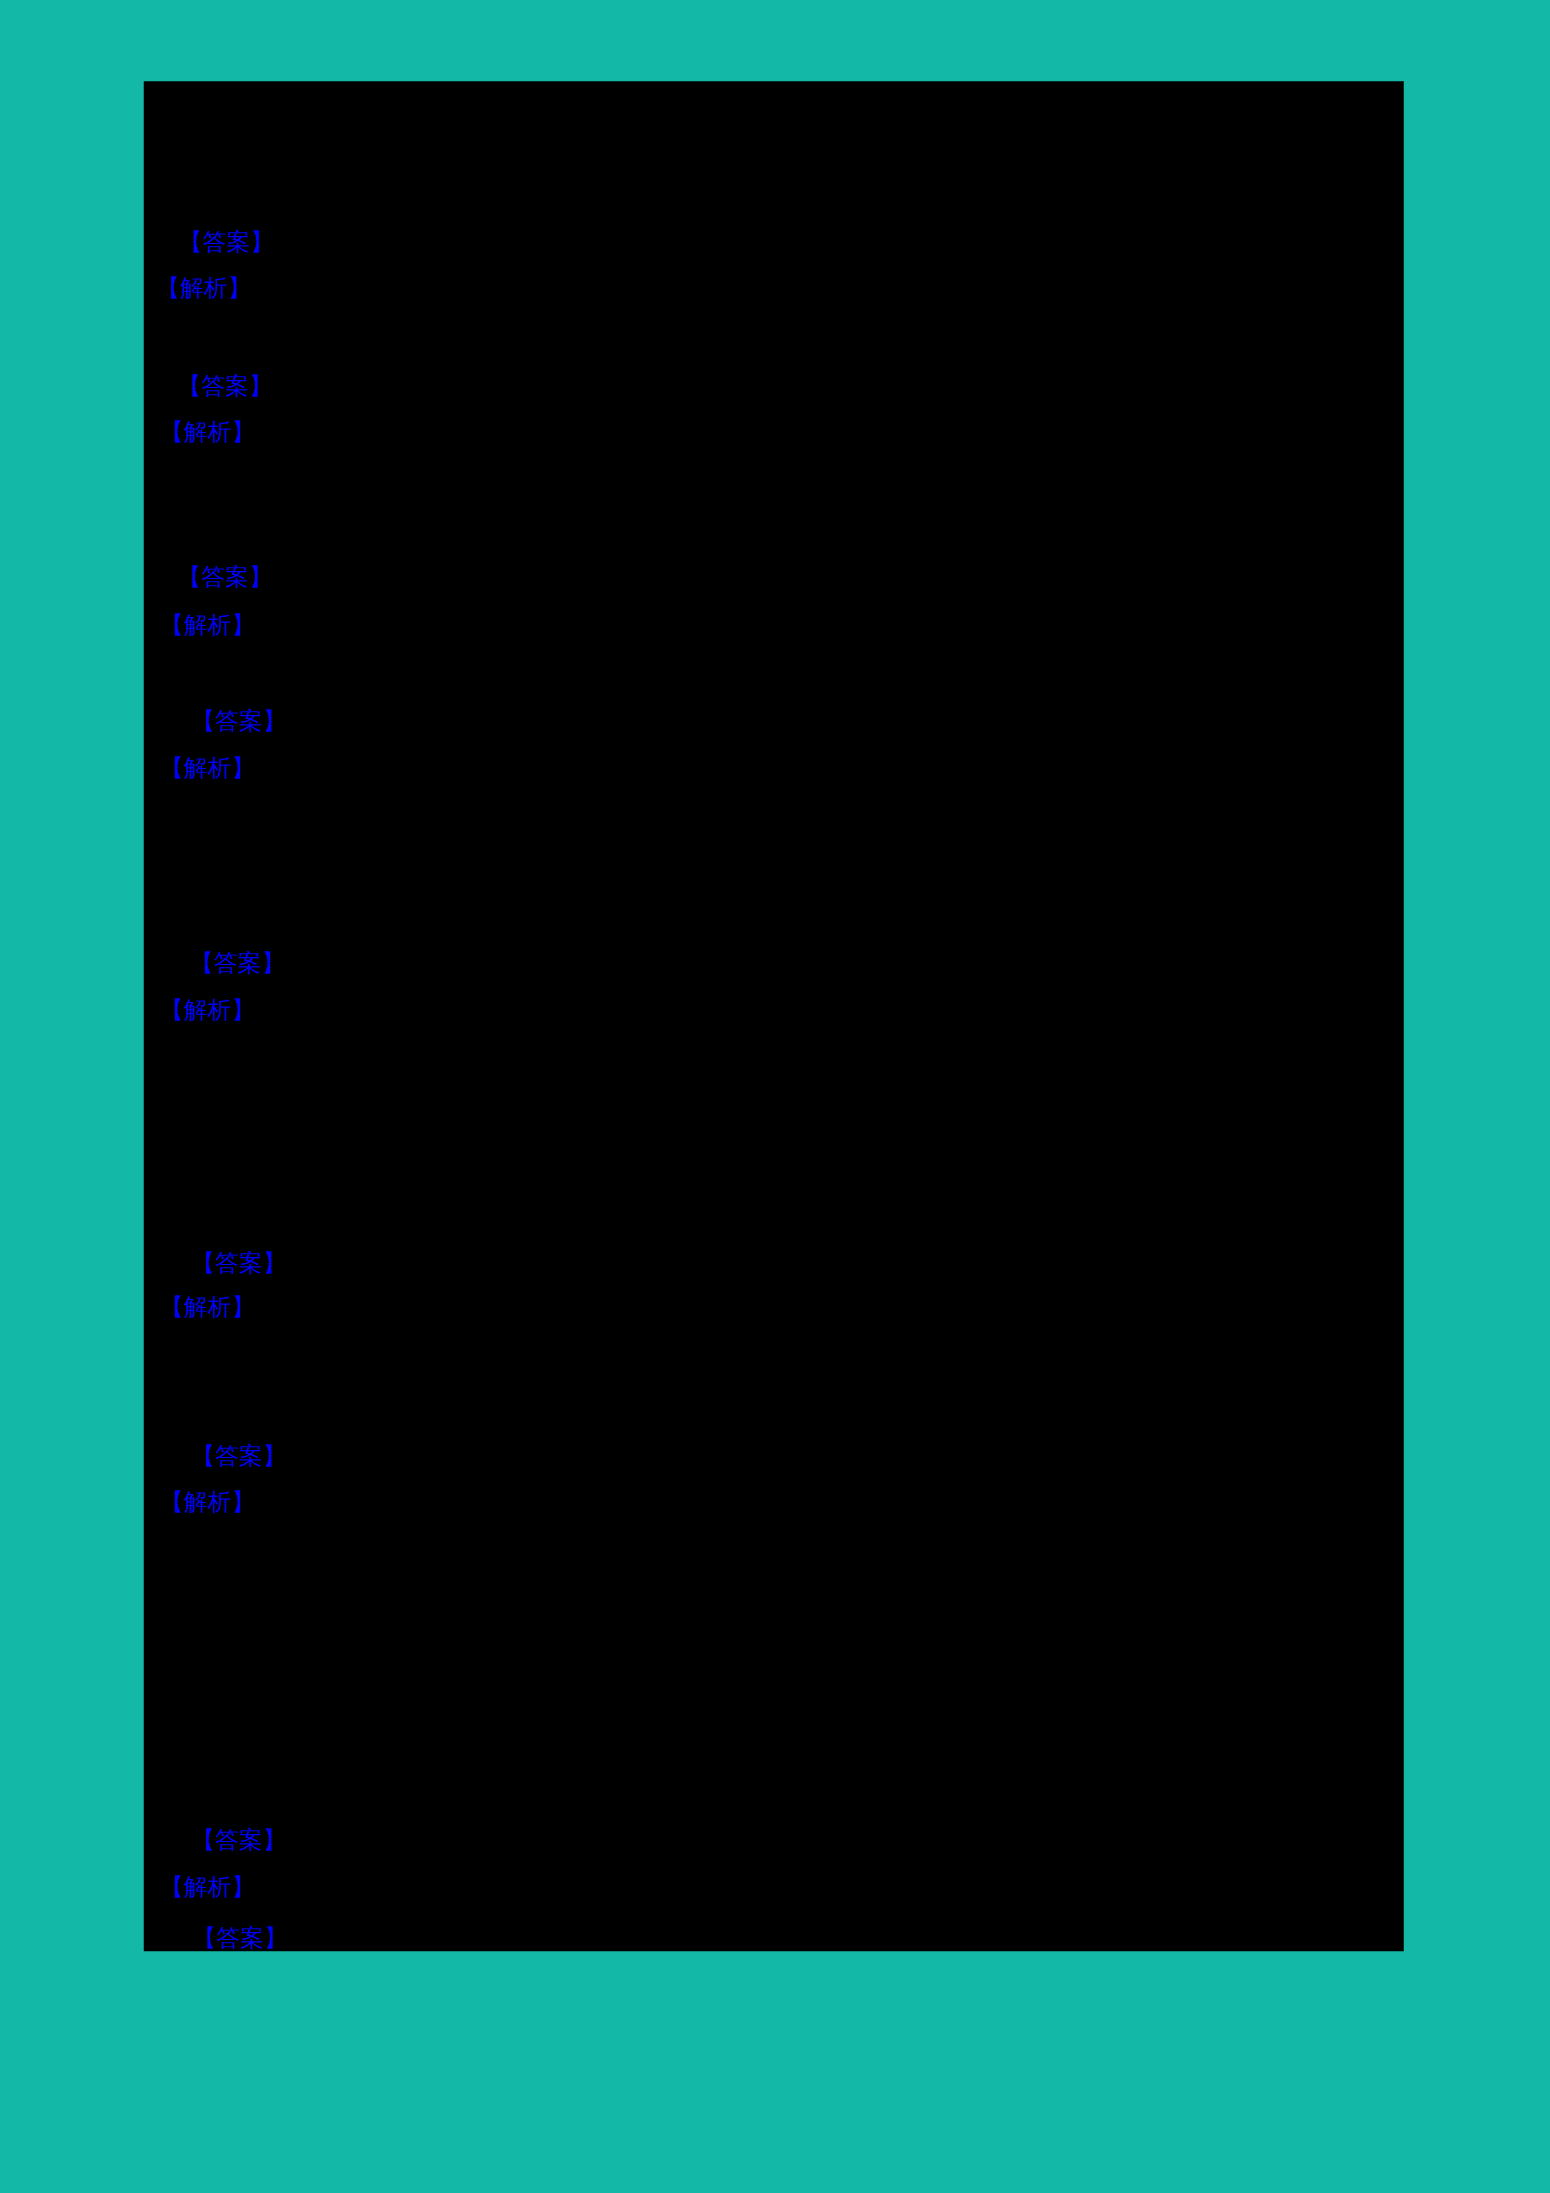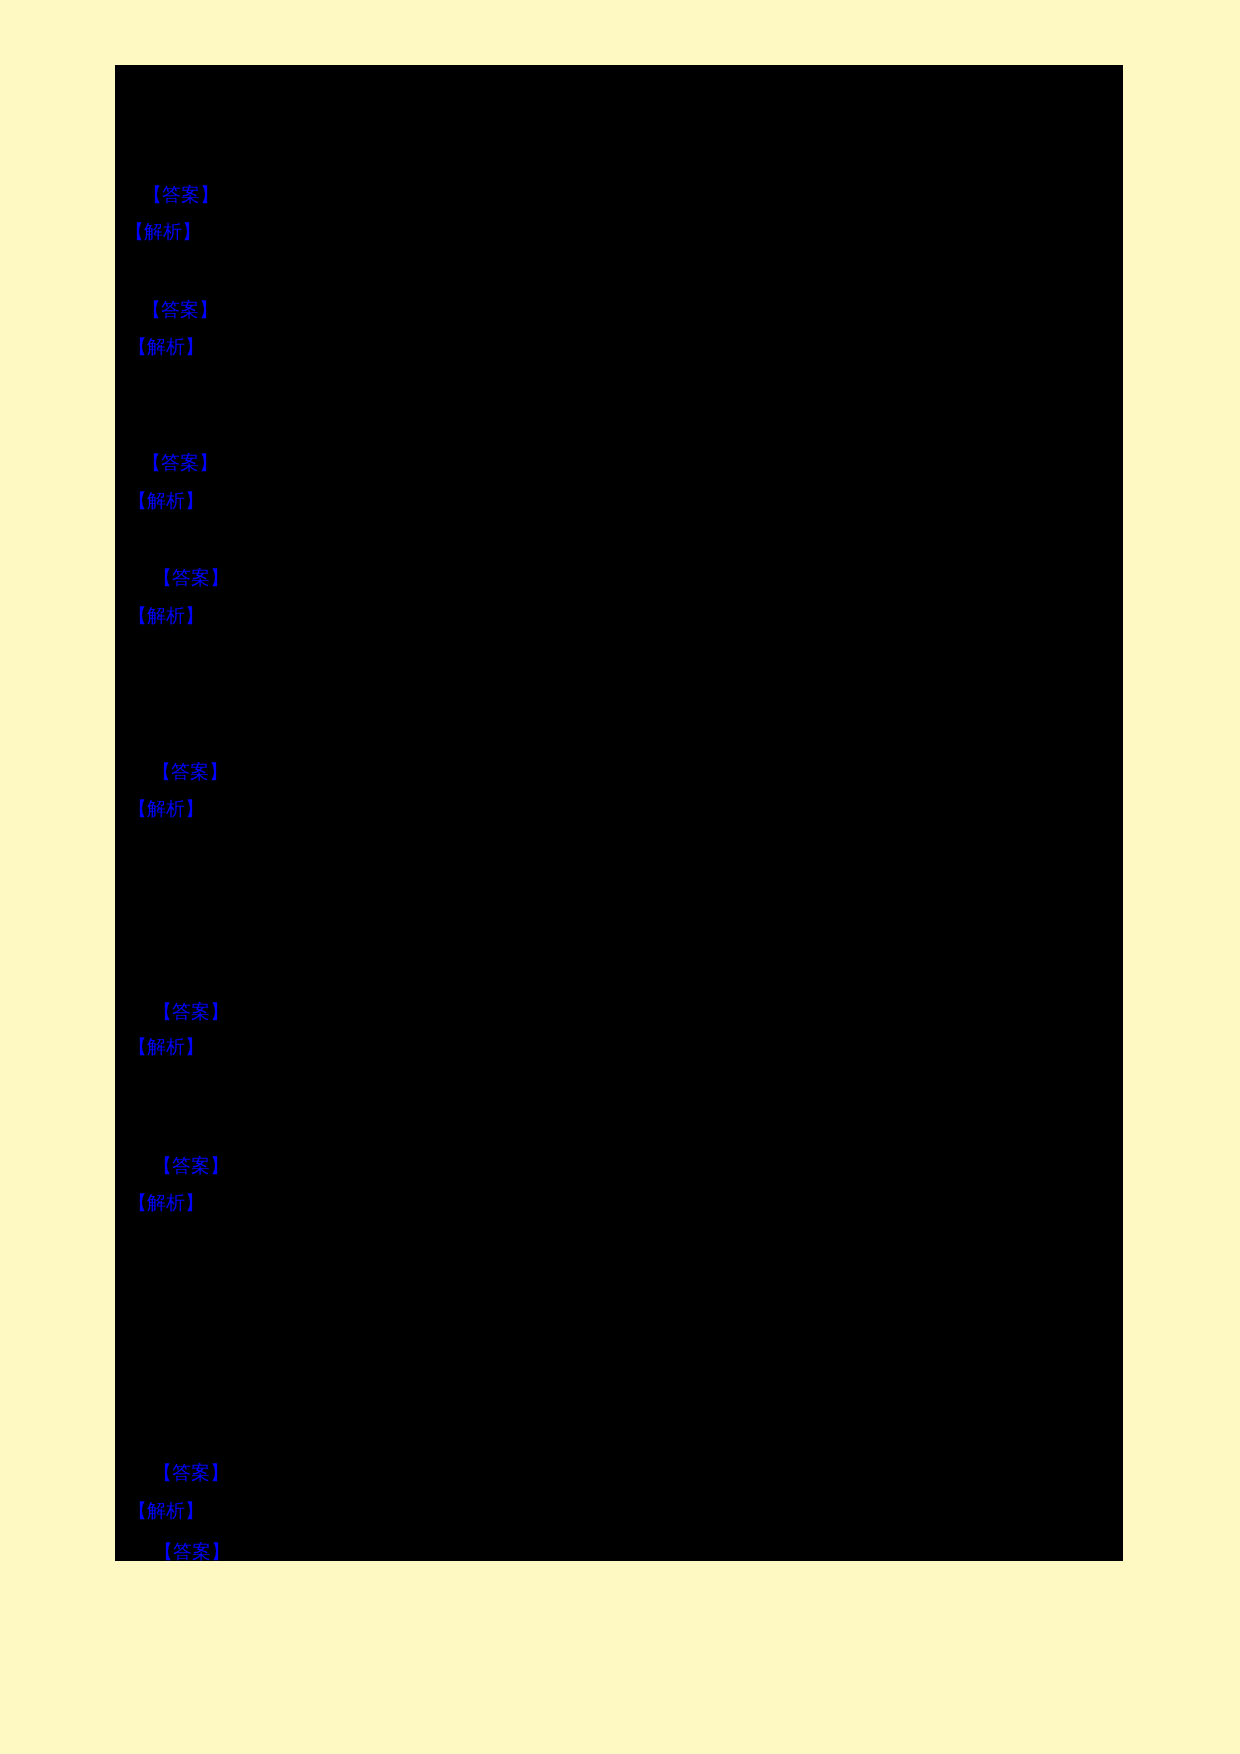--- a/index.html
+++ b/index.html
@@ -12,21 +12,21 @@
     position: relative;
     background: #ffffff;
     font-family: "DejaVu Sans", sans-serif;
     overflow: hidden;
   }
   .page {
     position: absolute;
     left: 0; top: 0;
     width: 1240px;
     height: 1754px;
-    background: #fef9c3;
+    background: #14b8a6;
   }
   
   .redaction-block {
     position: absolute;
     left: 115px;
     top: 65px;
     width: 1008px;
     height: 1496px;
     background: #000000;
   }

